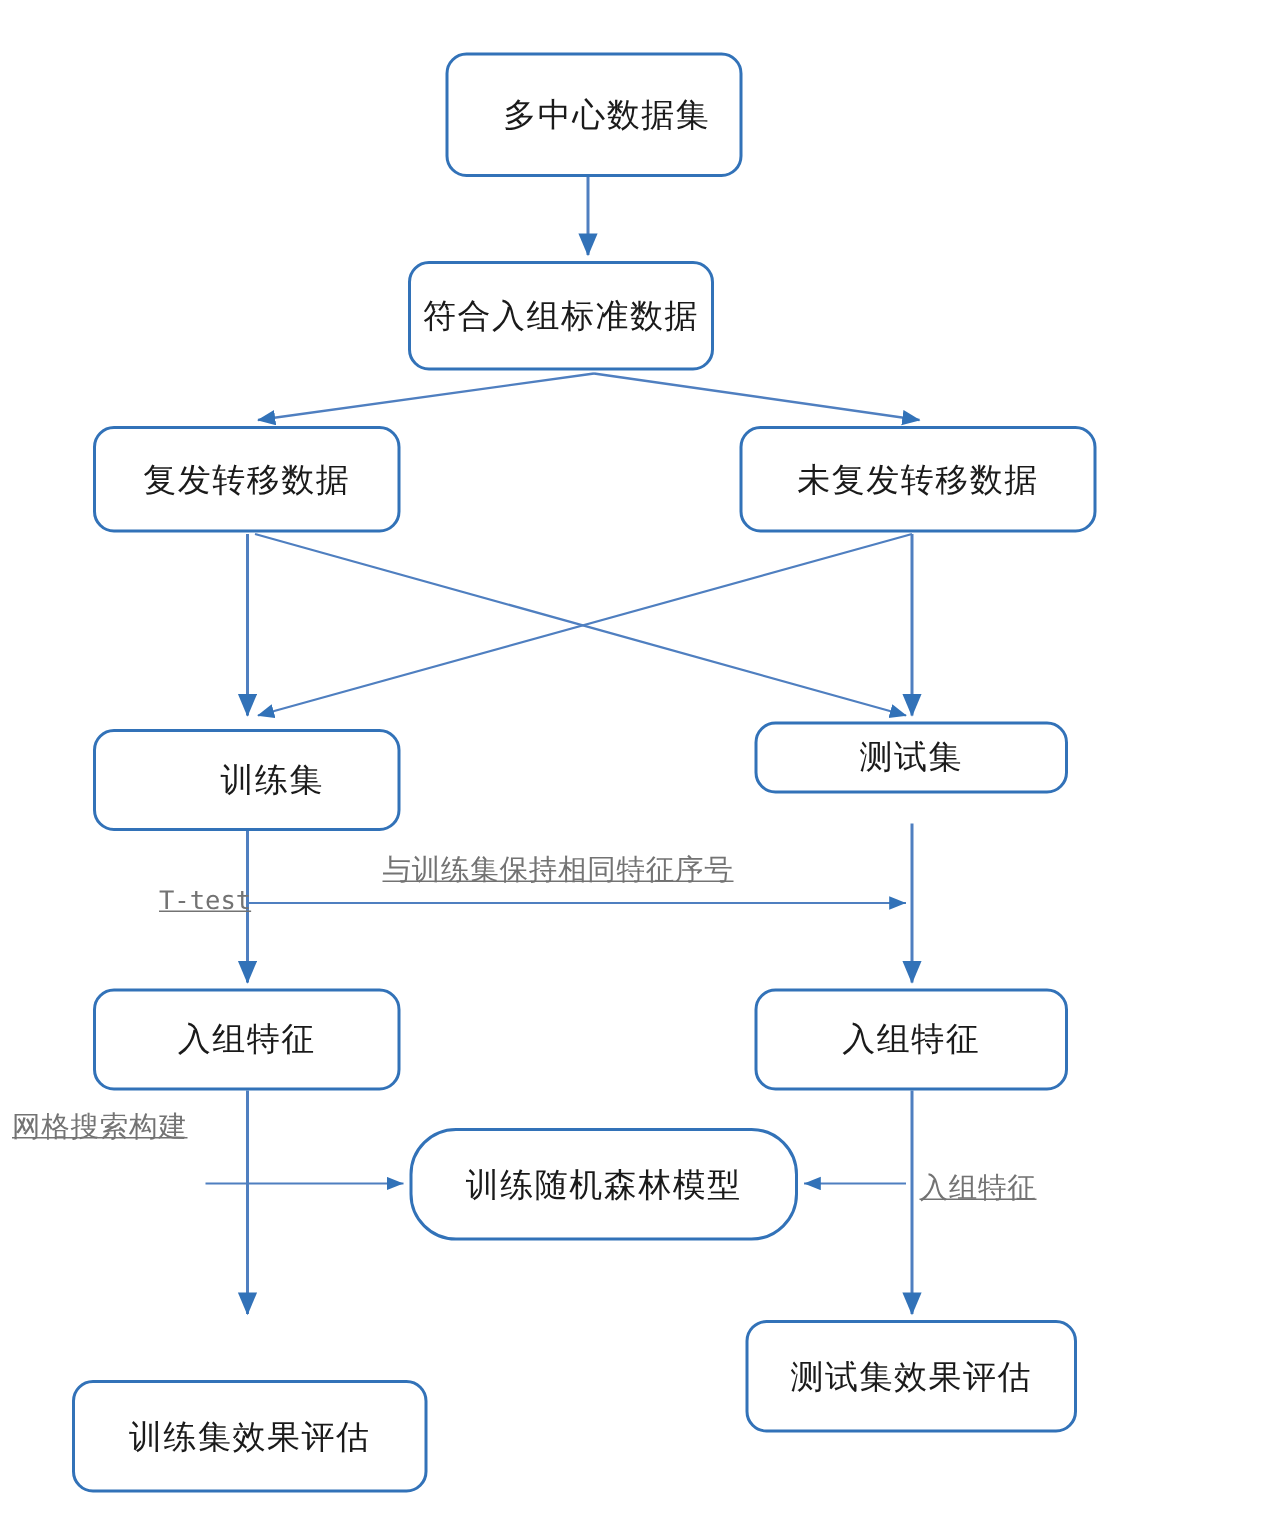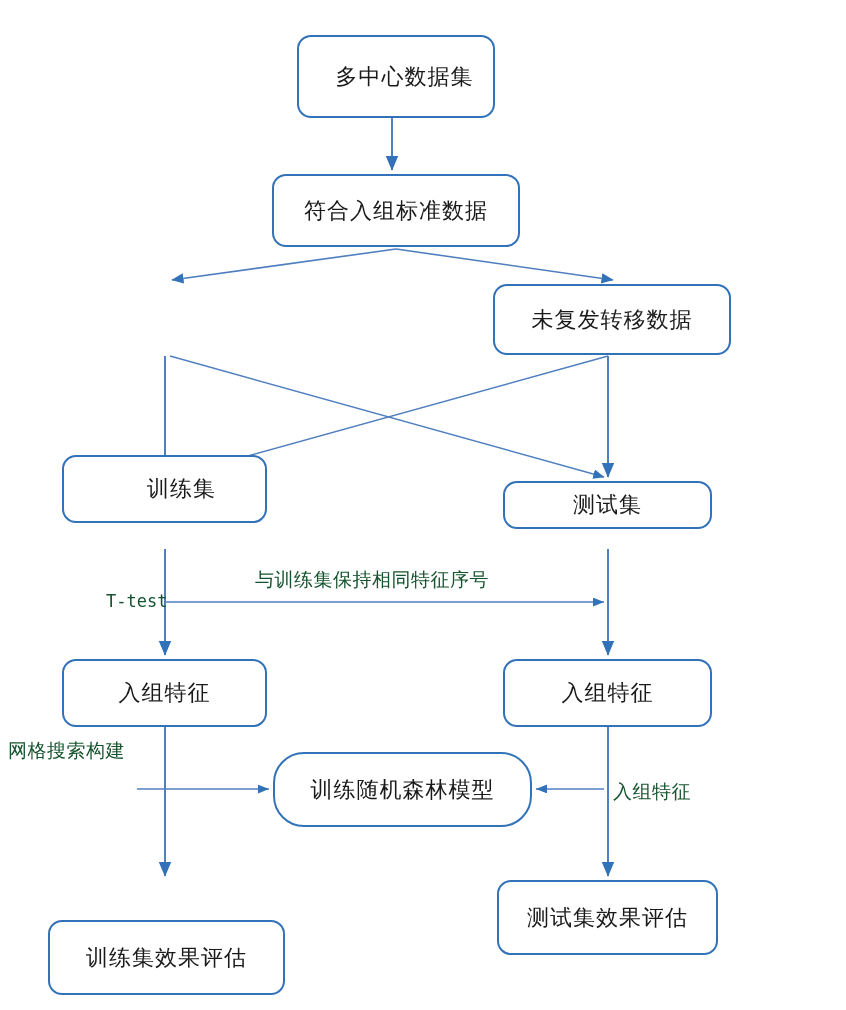--- a/index.html
+++ b/index.html
@@ -34,26 +34,27 @@
     align-items: center;
     justify-content: center;
     color: #1a1a1a;
     font-size: 22px;
     letter-spacing: 1px;
     font-family: "Liberation Serif", "DejaVu Serif", serif;
     z-index: 2;
   }
   .edge-label {
     position: absolute;
-    color: #14532d;
+    color: #737373;
     font-size: 19px;
     letter-spacing: 0.5px;
     white-space: nowrap;
     z-index: 3;
     font-family: "Liberation Serif", "DejaVu Serif", serif;
+    text-decoration: underline;
   }
   .edge-label.mono {
     font-family: "DejaVu Sans Mono", "Liberation Mono", monospace;
     font-size: 17px;
     letter-spacing: 0;
   }
 </style>
 </head>
 <body>
 
@@ -95,30 +96,33 @@
 
     <line x1="604" y1="789" x2="536" y2="789" stroke="#4f7fc0" stroke-width="1.4" marker-end="url(#arrowheadSm)"></line>
 
     <line x1="608" y1="727" x2="608" y2="876" stroke="#4f7fc0" stroke-width="2" marker-end="url(#arrowhead)"></line>
   </svg>
 
   <div class="node" style="left:297px; top:35px; width:198px; height:83px;padding-left:17px;">
     <span>多中心数据集</span>
   </div>
 
-  <div class="node" style="left:272px; top:174px; width:248px; height:73px;">
+  <div class="node" style="left:272px; top:174px; width:204px; height:73px;">
     <span>符合入组标准数据</span>
   </div>
 
+  <div class="node" style="left:62px; top:284px; width:205px; height:71px;">
+    <span>复发转移数据</span>
+  </div>
 
   <div class="node" style="left:493px; top:284px; width:238px; height:71px;">
     <span>未复发转移数据</span>
   </div>
 
-  <div class="node" style="left:62px; top:455px; width:205px; height:68px;padding-left:34px;">
+  <div class="node" style="left:62px; top:486px; width:205px; height:68px;padding-left:34px;">
     <span>训练集</span>
   </div>
 
   <div class="node" style="left:503px; top:481px; width:209px; height:48px;">
     <span>测试集</span>
   </div>
 
   <div class="node" style="left:62px; top:659px; width:205px; height:68px;">
     <span>入组特征</span>
   </div>

